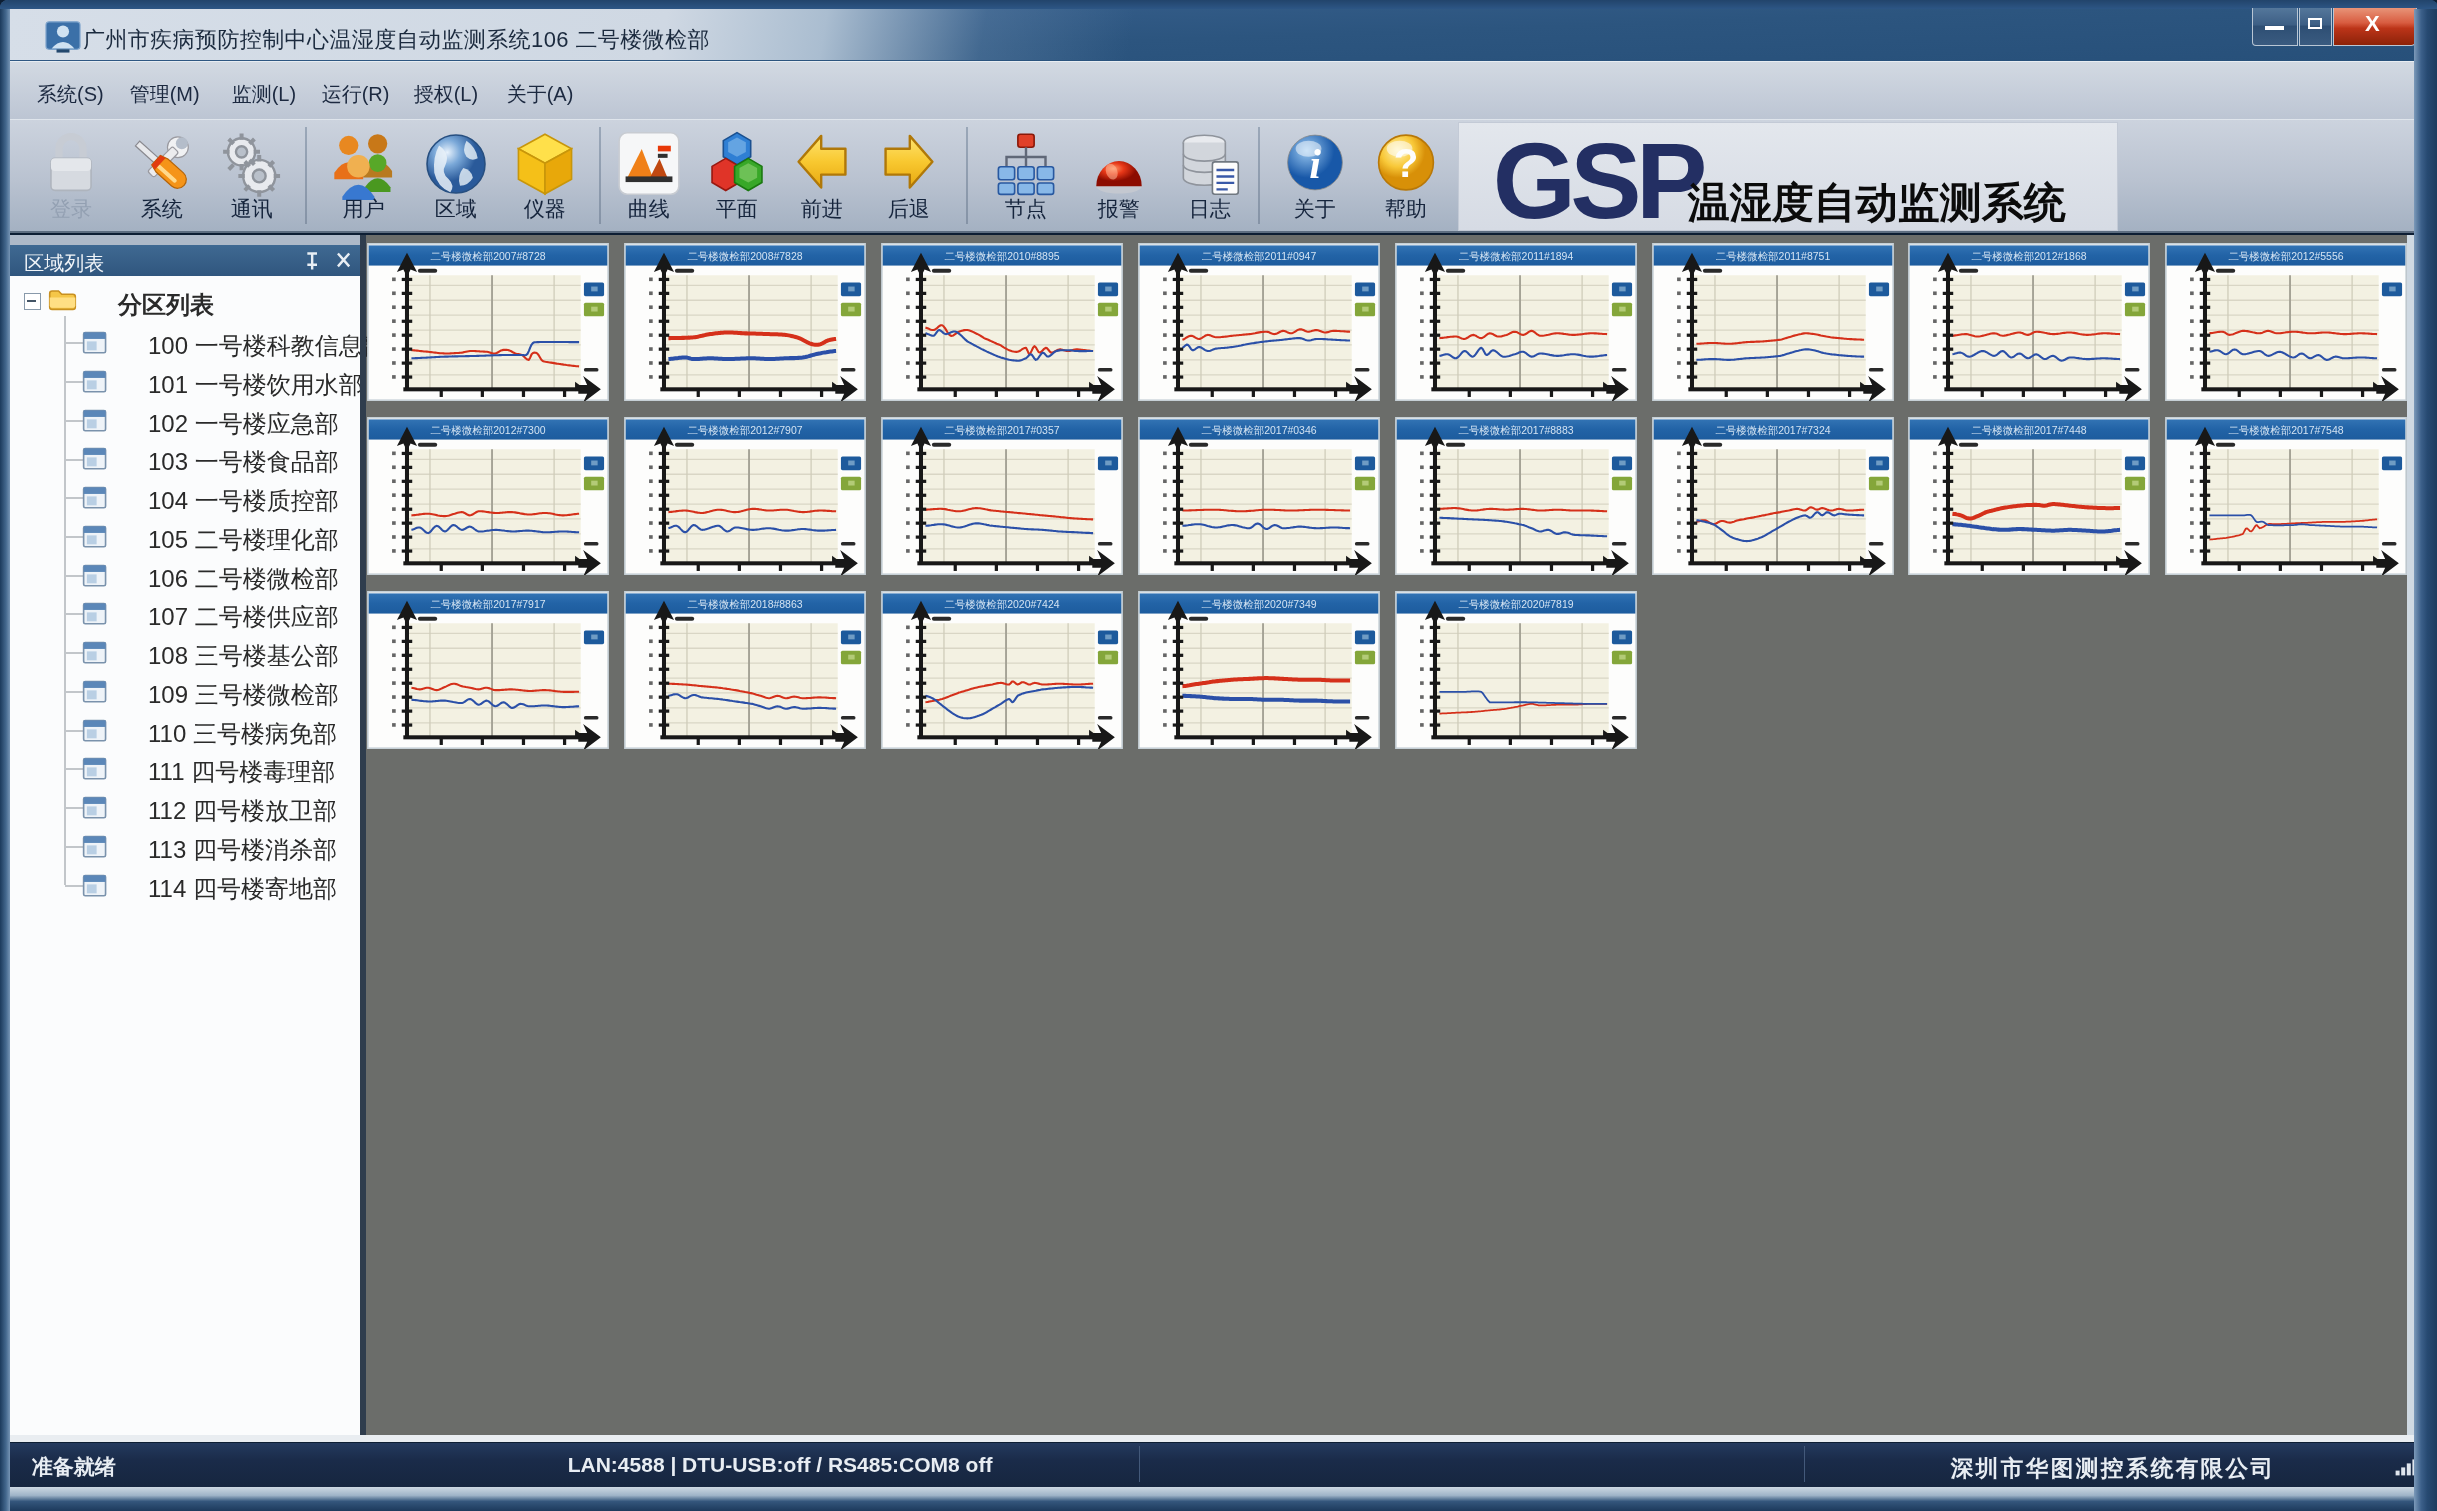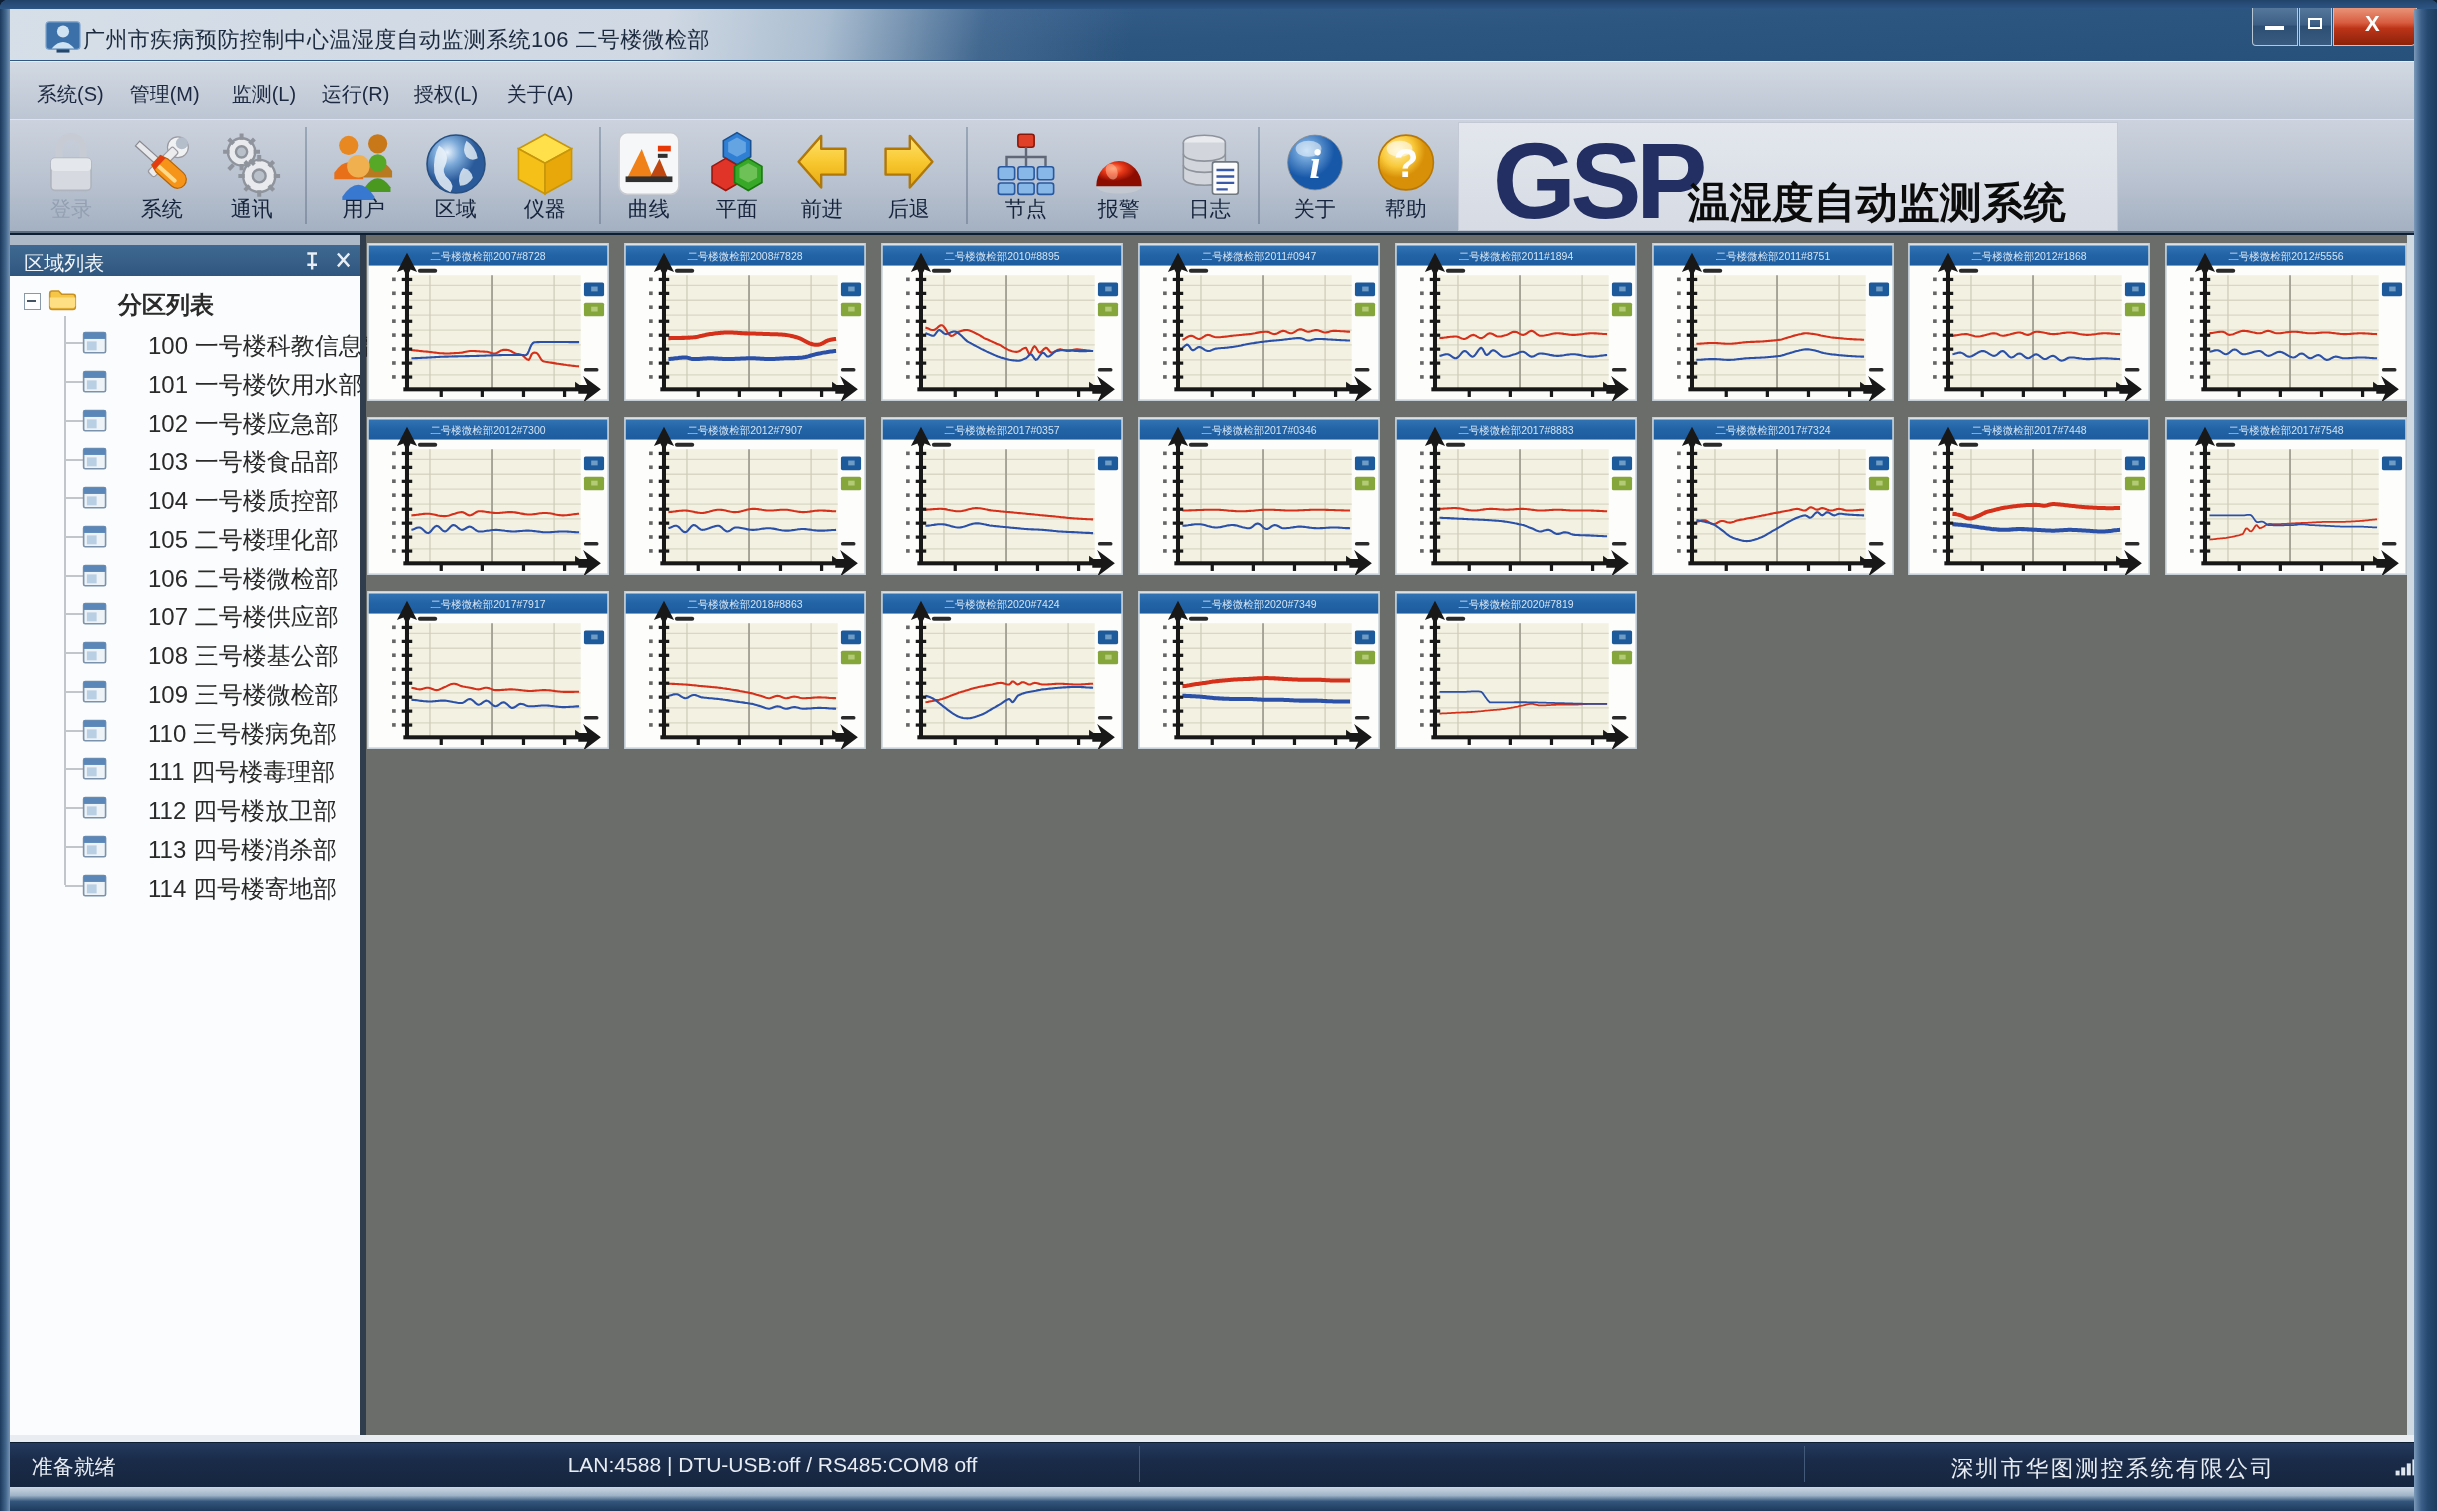--- a/index.html
+++ b/index.html
@@ -39,21 +39,21 @@
 #lpheader { left:9.7px; top:245px; width:350px; height:31px;
   background:linear-gradient(#3f6992,#30567e); color:#f0f4f8; }
 #lpheader span { position:absolute; left:14.5px; top:4.8px; font-size:20px; }
 #tree { left:9.7px; top:276px; width:350px; height:1159px; background:#fbfcfd; overflow:hidden; }
 .titem { position:absolute; left:0; font-size:24px; color:#2a2a2a; white-space:nowrap;margin-left:32px; }
 #vsep { left:360px; top:235px; width:5.7px; height:1200px; background:#2f3d4d; }
 
 #rightedge { left:2407px; top:235px; width:6.5px; height:1200px; background:#cfd9e2; }
 
 #statwhite { left:9.7px; top:1435px; width:2418px; height:7.3px; background:#e9edf1; }
-#statusbar { left:9.7px; top:1443px; width:2418px; height:44px; background:linear-gradient(#243a5e,#1a2b49 40%,#16263f); color:#e8edf3; }
+#statusbar { left:9.7px; top:1443px; width:2418px; height:44px; background:linear-gradient(#243a5e,#1a2b49 40%,#16263f); color:#e8edf3;font-weight:bold; }
 #statusbar .st { position:absolute; top:9.7px; font-size:21px; white-space:nowrap; }
 .ssep { position:absolute; top:3.2px; width:1.6px; height:36px; background:#43597a; }
 #botborder { left:0; top:1487px; width:2438px; height:24px;
   background:linear-gradient(#cdd8e2,#9fb4c8 35%,#34567c 60%,#1d3a5c); }
 
 #lborder { left:0; top:9px; width:9.7px; height:1502px;
   background:linear-gradient(90deg,#1c3a5c,#44688e 60%,#7795b5); }
 #rborder { left:2414px; top:9px; width:24px; height:1502px;
   background:linear-gradient(90deg,#7b99b9 0%,#3c608a 30%,#274a72 55%,#1c3a5c 100%); }
 </style></head>

